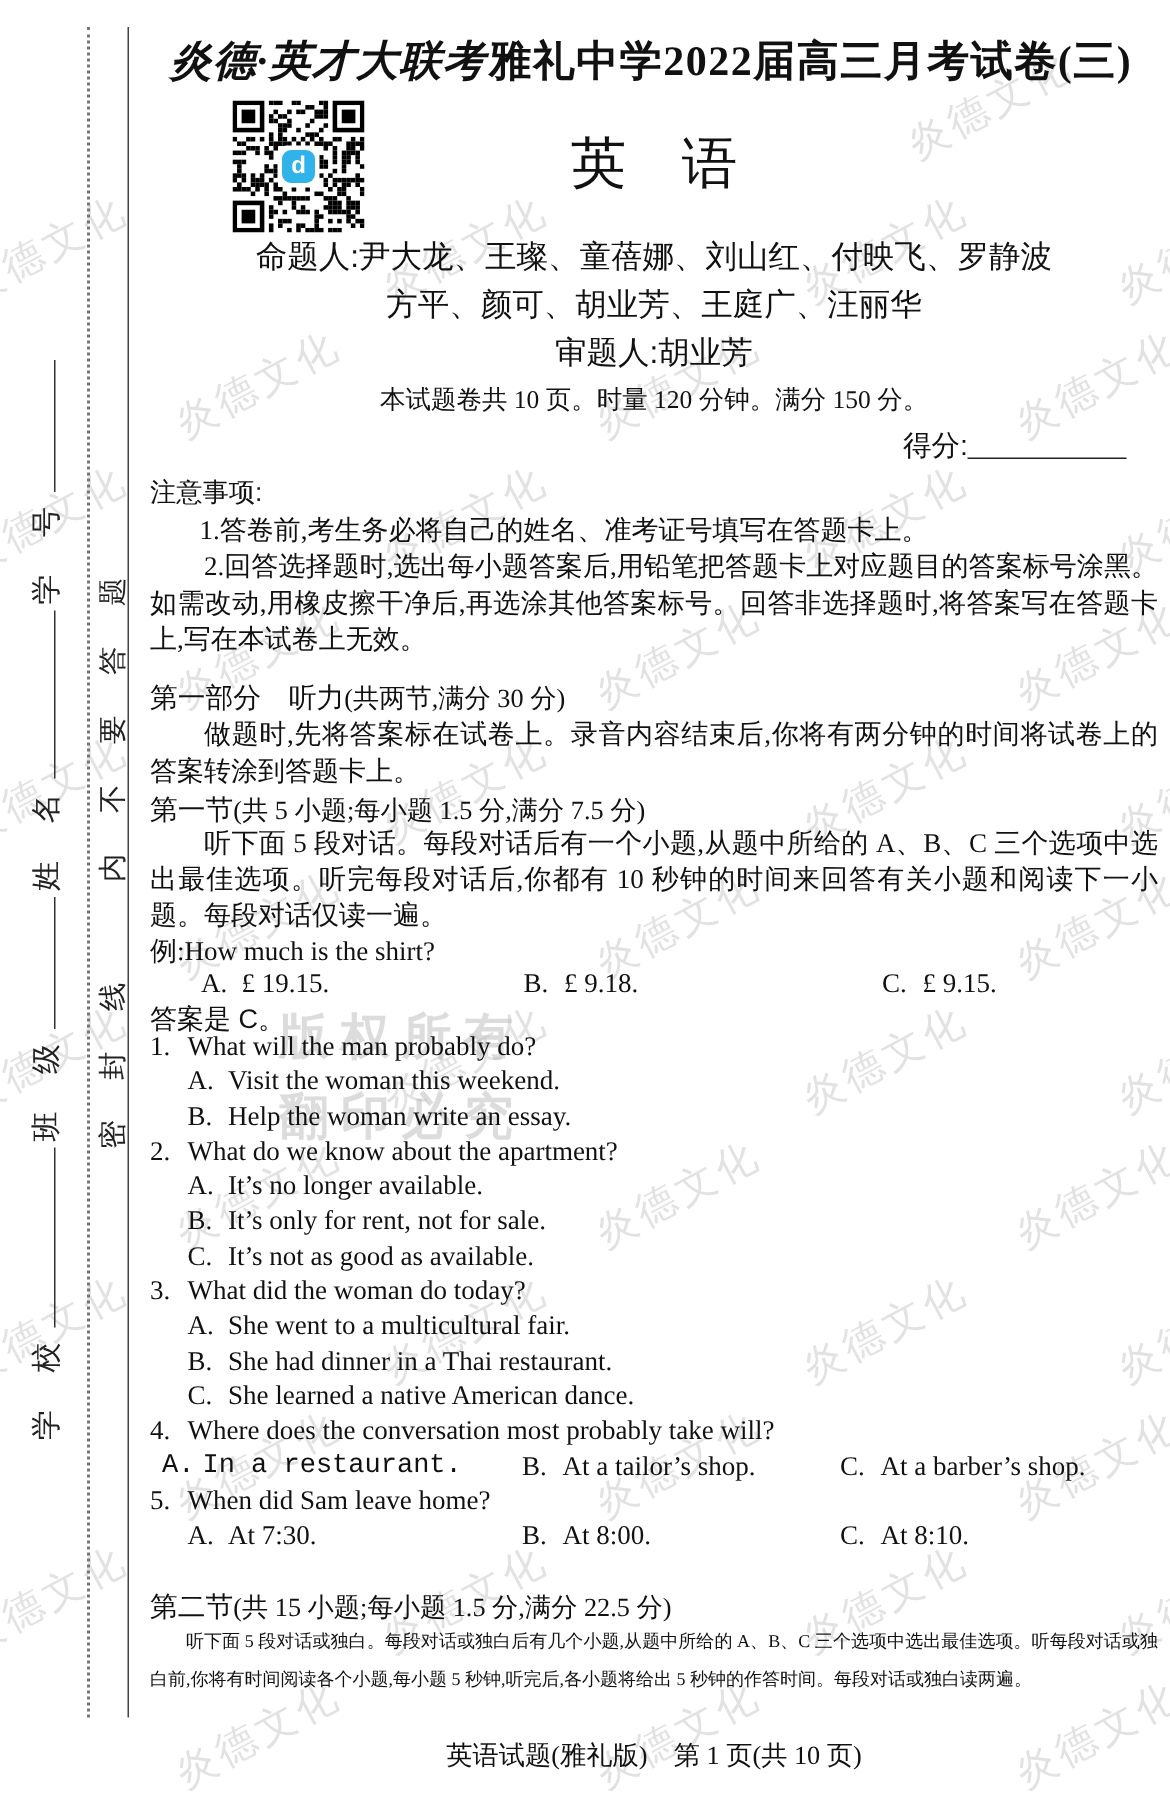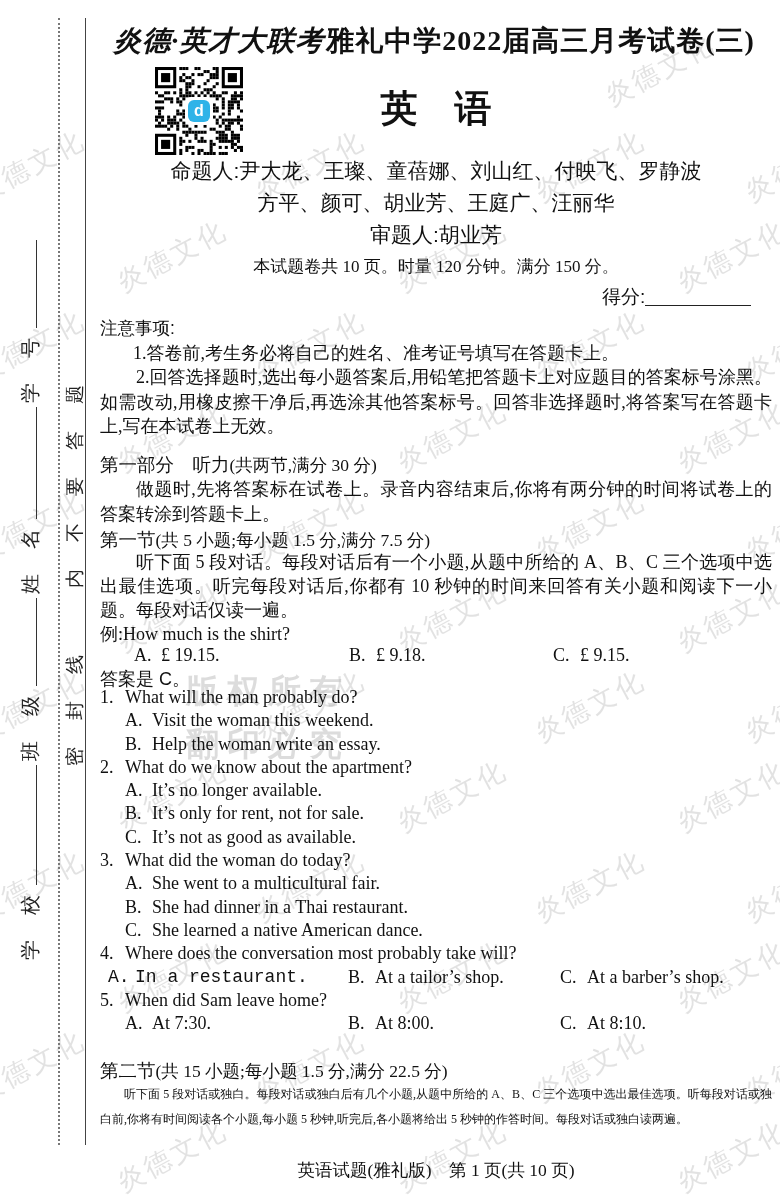--- a/index.html
+++ b/index.html
@@ -50,21 +50,21 @@
   .qr { position:absolute; left:155px; top:67px; width:88px; height:88px; }
   .qr svg { position:absolute; inset:0; }
   .qr-logo { position:absolute; left:30px; top:30px; width:28px; height:28px; background:#fff;
              border-radius:6px; display:flex; align-items:center; justify-content:center; }
   .qr-logo-in { width:22px; height:22px; border-radius:6px; background:#2fb3e8;
                 display:flex; align-items:center; justify-content:center;
                 color:#fff; font-weight:bold; font-size:16px;
                 font-family:"Liberation Sans","DejaVu Sans",sans-serif; }
 
   .subject { position:absolute; top:84px; left:100px; width:672px; text-align:center;
-             font-size:37px; font-weight:700; }
+             font-size:37px; font-weight:400; }
   .setters { position:absolute; left:100px; width:672px; text-align:center; font-size:21px; }
   .l1 { top:157px; } .l2 { top:189px; } .l3 { top:221px; }
   .paper-info { position:absolute; top:255px; left:100px; width:672px; text-align:center; font-size:17px; }
   .score { position:absolute; top:284px; left:602px; font-size:19px; }
   .score-line { display:inline-block; width:106px; height:19px; border-bottom:1.5px solid #222;
                 vertical-align:-3px; }
 
   .notice-title { position:absolute; top:316px; left:100px; font-size:17.5px; }
   .notice-item1 { position:absolute; top:341px; left:133px; font-size:18px; }
   .para { text-align:justify; text-indent:2em; line-height:24.6px; width:672px; }
@@ -470,21 +470,21 @@
       <span class="hei">第一节</span><span class="kai">(共 5 小题;每小题 1.5 分,满分 7.5 分)</span>
     </div>
     <div class="s1 song para">听下面 5 段对话。每段对话后有一个小题,从题中所给的 A、B、C 三个选项中选出最佳选项。听完每段对话后,你都有 10 秒钟的时间来回答有关小题和阅读下一小题。每段对话仅读一遍。</div>
 
     <div class="example-line">
       <span class="kai">例:</span><span class="eng">How much is the shirt?</span>
     </div>
     <div class="ex-wrap">
         <span class="optcell eng" style="left: 34px;"><span class="optl">A.</span><span>£ 19.15.</span></span>
         <span class="optcell eng" style="left: 249px;"><span class="optl">B.</span><span>£ 9.18.</span></span>
-        <span class="optcell eng" style="left: 453px;"><span class="optl">C.</span><span>£ 9.15.</span></span>
+        <span class="optcell eng" style="left: 488px;"><span class="optl">C.</span><span>£ 9.15.</span></span>
       </div>
     <div class="answer hei">答案是 C。</div>
 
     <div class="questions">
         <div class="qline eng"><span class="qnum">1.</span><span>What will the man probably do?</span></div>
         <div class="qline opt-stacked eng"><span class="optl">A.</span><span>Visit the woman this weekend.</span></div>
         <div class="qline opt-stacked eng"><span class="optl">B.</span><span>Help the woman write an essay.</span></div>
         <div class="qline eng"><span class="qnum">2.</span><span>What do we know about the apartment?</span></div>
         <div class="qline opt-stacked eng"><span class="optl">A.</span><span>It’s no longer available.</span></div>
         <div class="qline opt-stacked eng"><span class="optl">B.</span><span>It’s only for rent, not for sale.</span></div>

